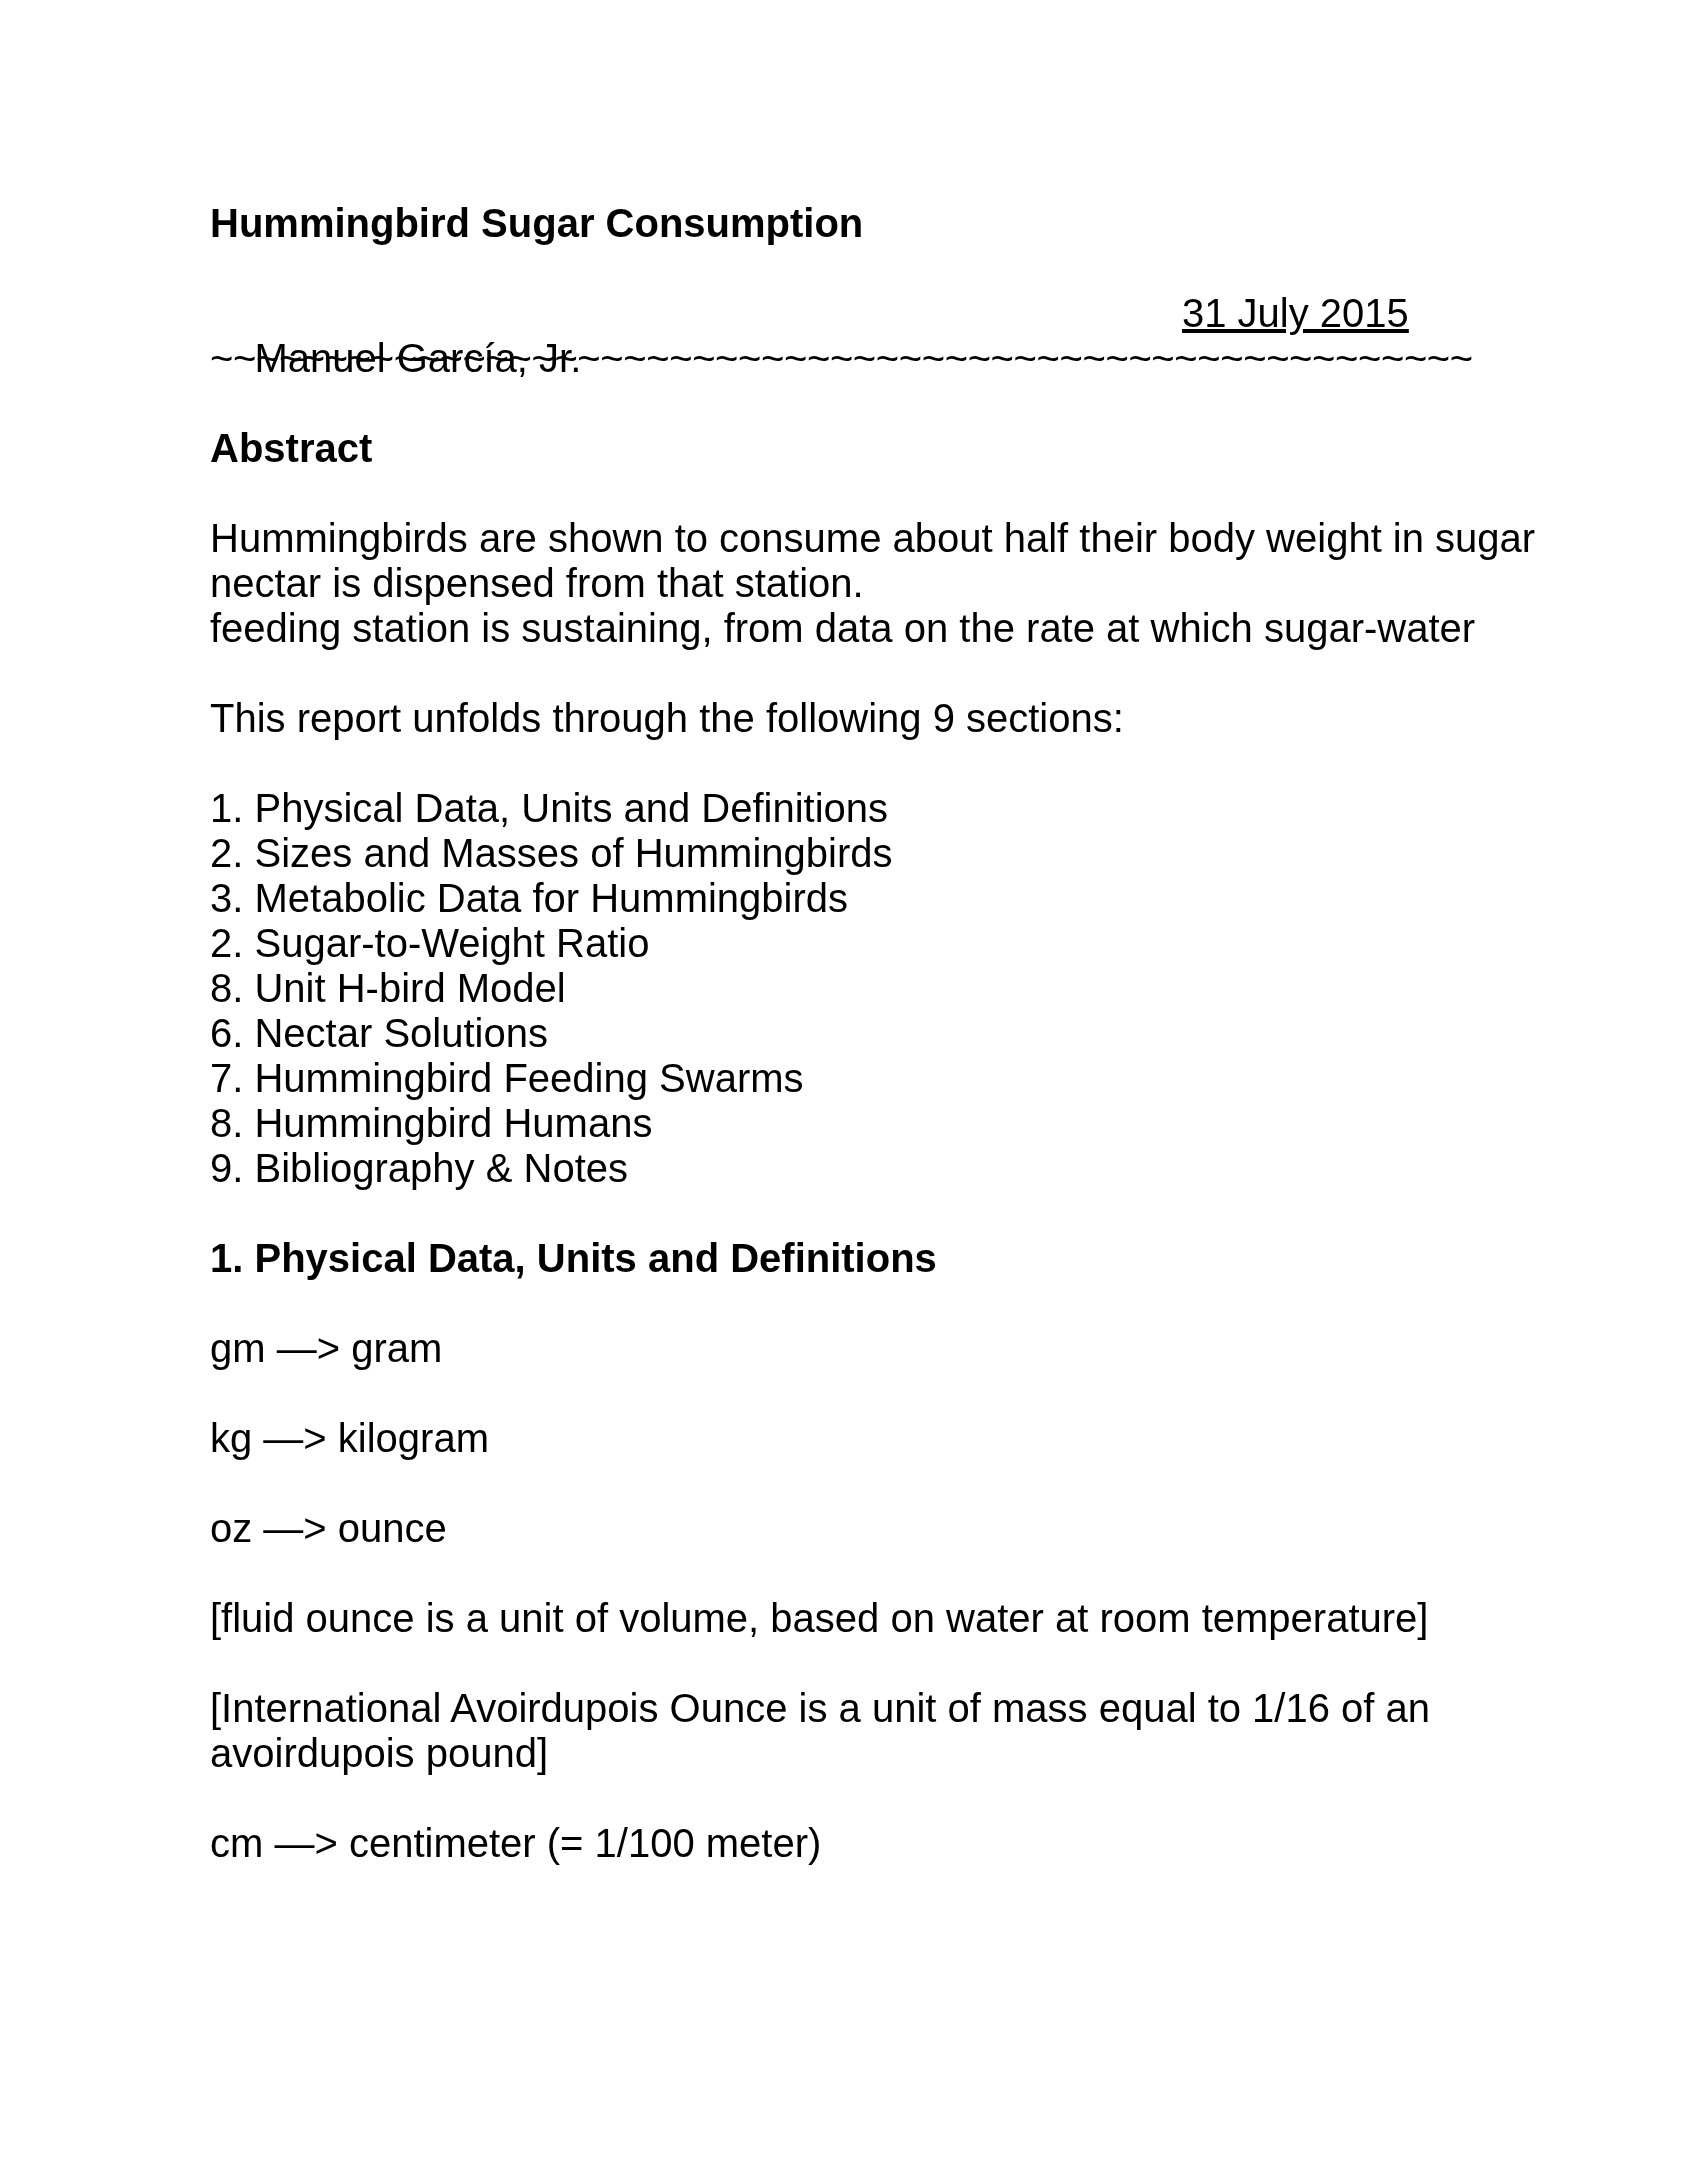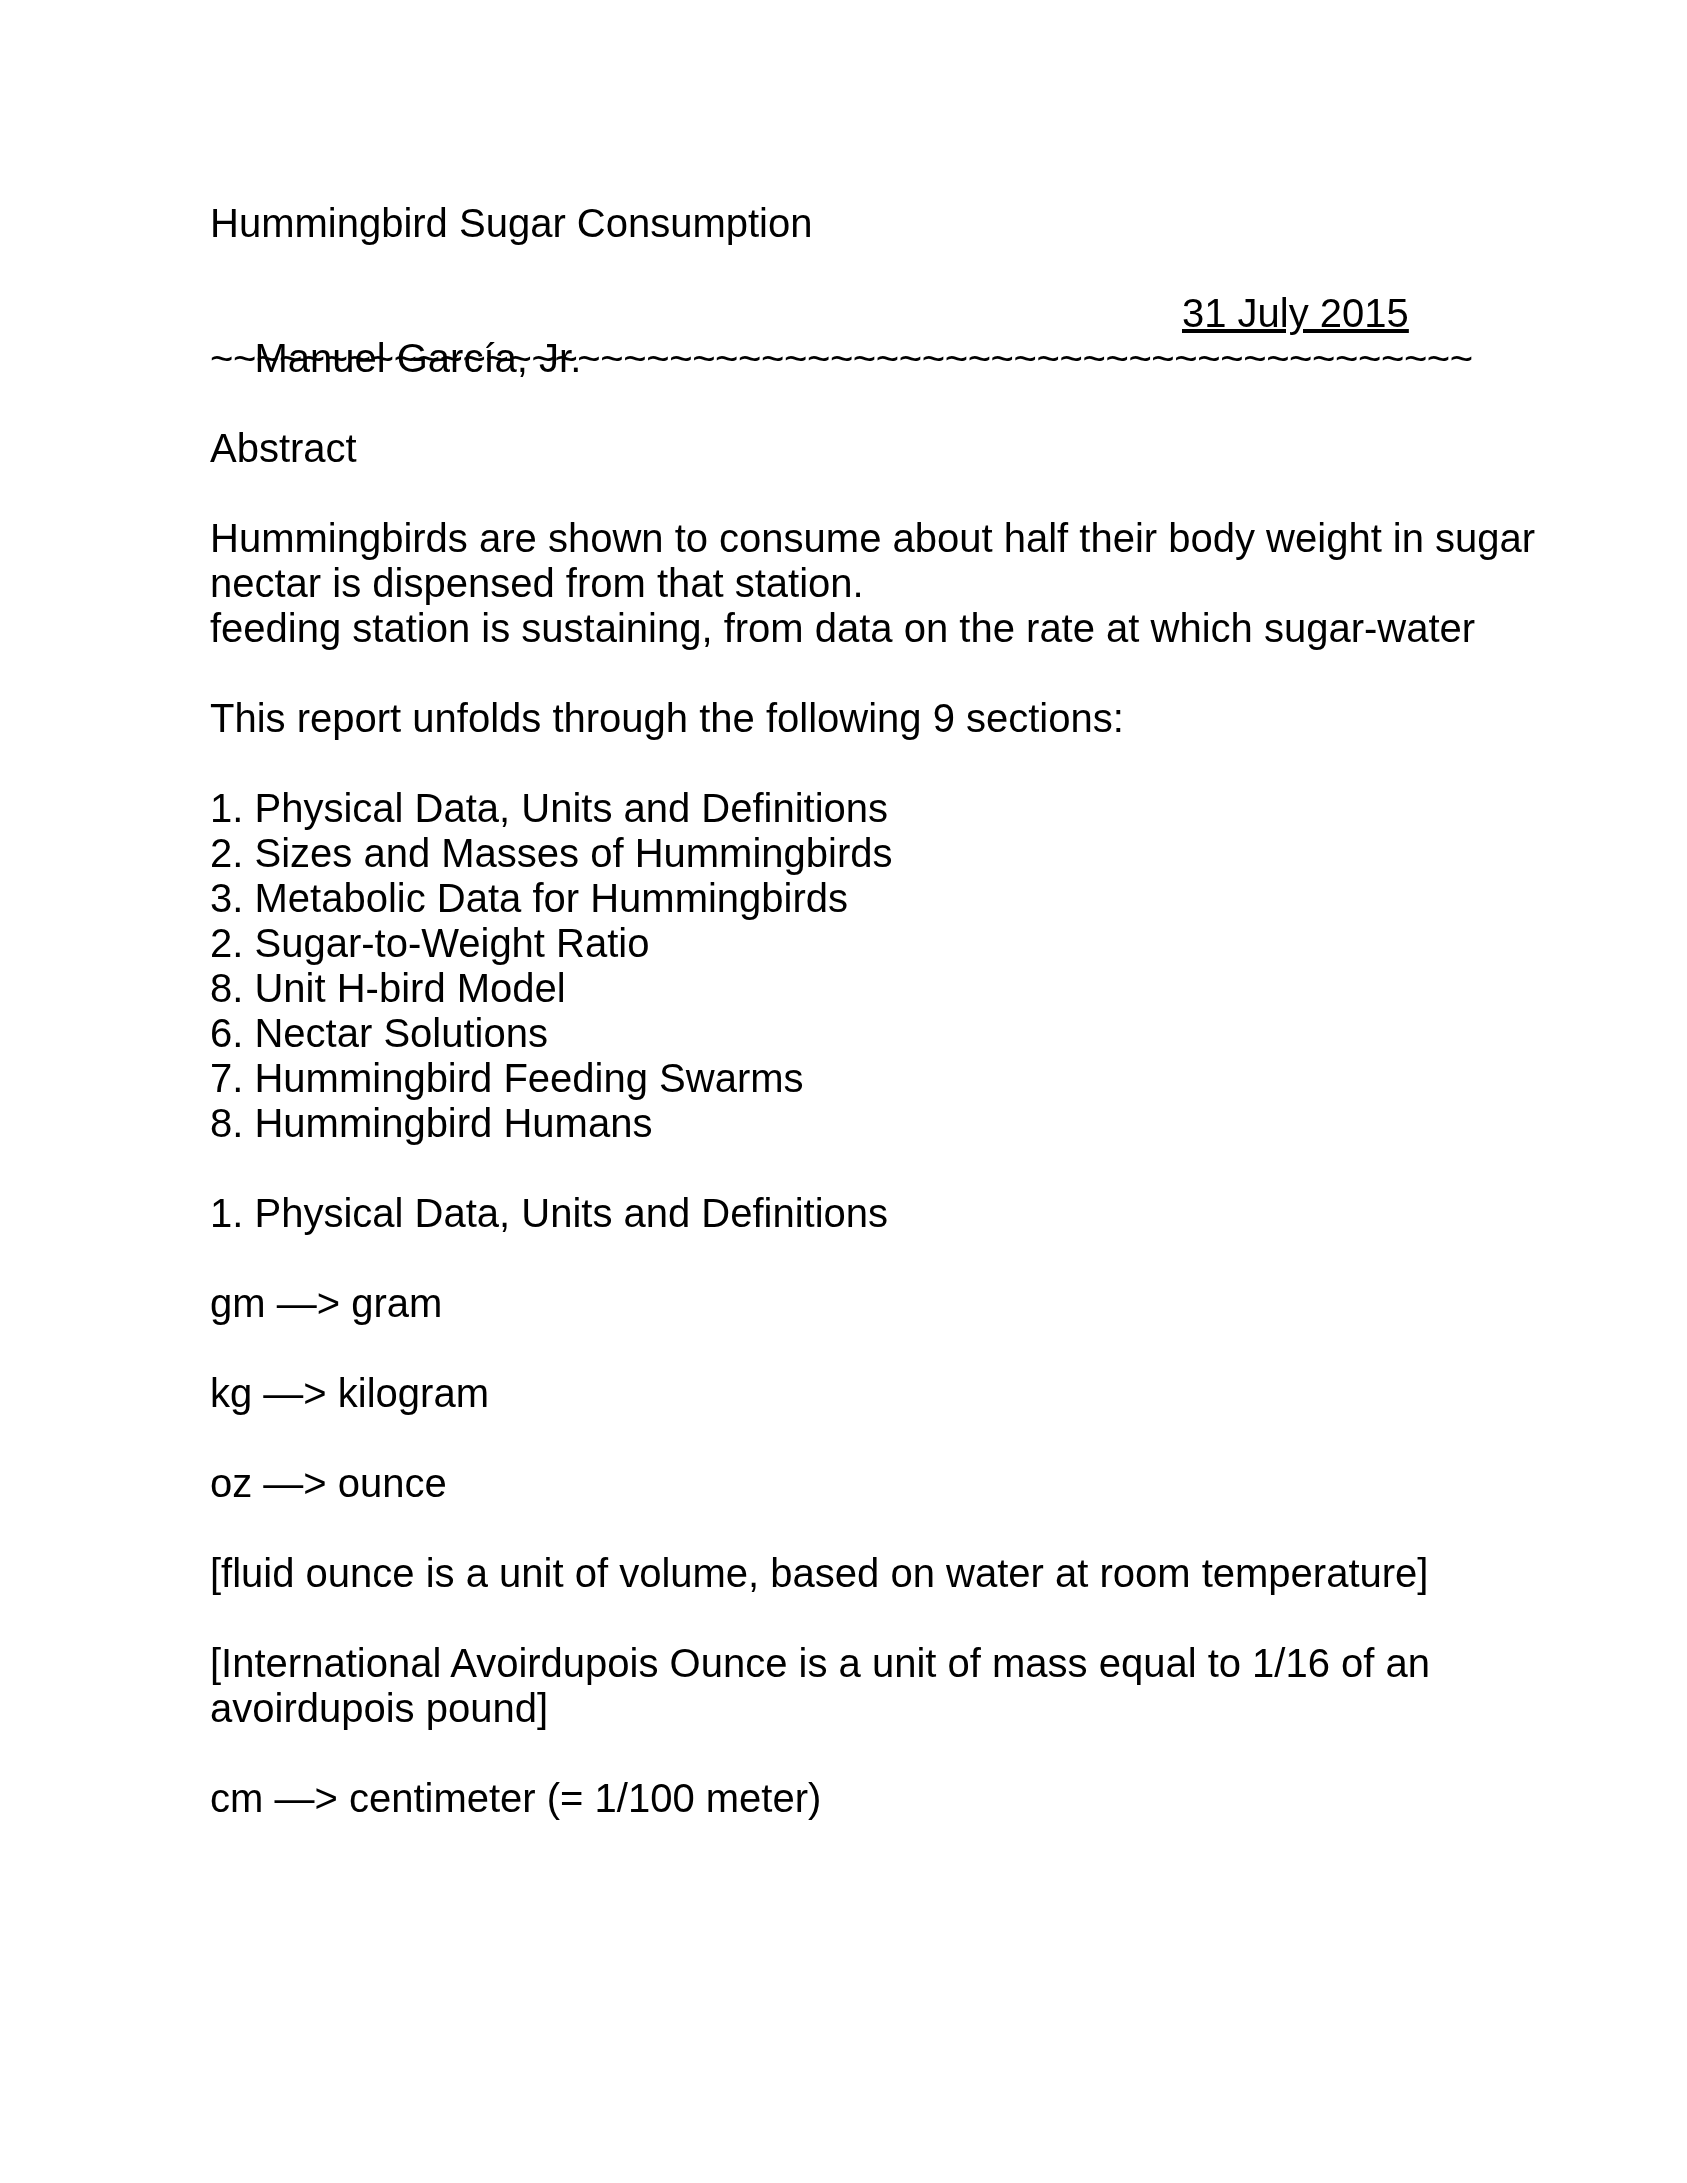--- a/index.html
+++ b/index.html
@@ -21,21 +21,21 @@
       position: absolute;
       left: 210px;
       top: 201px;
       width: 1310px;
     }
     .line {
       position: relative;
       height: 45px;
       white-space: pre;
     }
-    .bold { font-weight: normal; }
+    .bold { font-weight: bold; }
     .date {
       position: absolute;
       left: 972px;
       top: 0;
       text-decoration: underline;
     }
     .tildes {
       letter-spacing: -0.4px;
       font-size: 40px;
       overflow: hidden;
@@ -74,20 +74,21 @@
 
   <ul class="section-list">
     <li class="line">1. Physical Data, Units and Definitions</li>
     <li class="line">2. Sizes and Masses of Hummingbirds</li>
     <li class="line">3. Metabolic Data for Hummingbirds</li>
     <li class="line">2. Sugar-to-Weight Ratio</li>
     <li class="line">8. Unit H-bird Model</li>
     <li class="line">6. Nectar Solutions</li>
     <li class="line">7. Hummingbird Feeding Swarms</li>
     <li class="line">8. Hummingbird Humans</li>
+    <li class="line">9. Bibliography &amp; Notes</li>
   </ul>
   <div class="line blank"></div>
 
   <div class="line bold">1. Physical Data, Units and Definitions</div>
   <div class="line blank"></div>
 
   <div class="line">gm —&gt; gram</div>
   <div class="line blank"></div>
 
   <div class="line">kg —&gt; kilogram</div>

